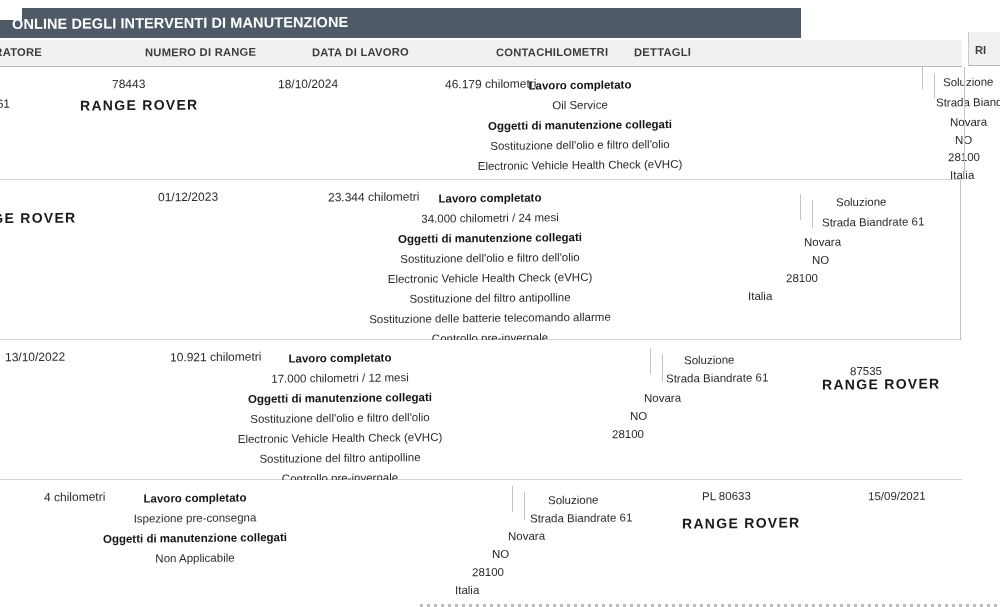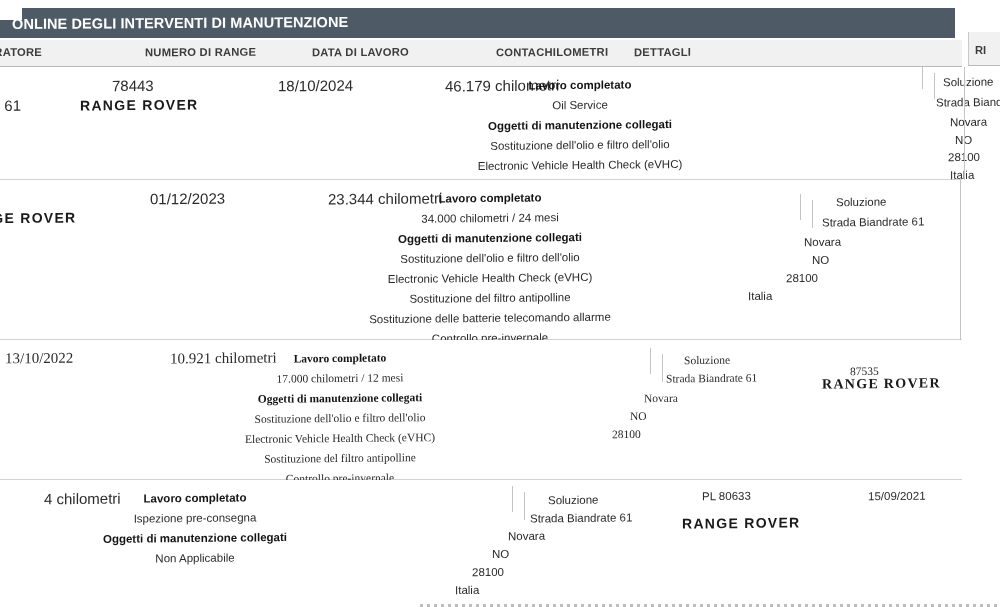--- a/index.html
+++ b/index.html
@@ -13,21 +13,21 @@
     position: relative;
     width: 1000px; height: 607px;
     background: #ffffff;
     overflow: hidden;
   }
 
   
   .titlebar {
     position: absolute;
     left: 0; top: 8px;
-    width: 955px; height: 30px;
+    width: 801px; height: 30px;
     background: #4e5a66;
     display: flex;
     align-items: center;
   }
   .titlebar-notch {
     position: absolute;
     left: 0; top: 0;
     width: 22px; height: 12px;
     background: #ffffff;
   }
@@ -86,26 +86,26 @@
   
   .row {
     position: absolute;
     left: 0;
     width: 962px;
     background: #ffffff;
     border-bottom: 1px solid #d2d2d2;
   }
   #row-0 { top: 67px;  height: 113px; }
   #row-1 { top: 180px; height: 160px; }
-  #row-2 { top: 340px; height: 140px; font-family: Liberation Serif, serif; }
+  #row-2 { top: 340px; height: 140px; }
   #row-3 { top: 480px; height: 127px; border-bottom: none; }
 
   .cell {
     position: absolute;
-    font-size: 15px;
+    font-size: 12px;
     color: #2b2b2b;
     white-space: nowrap;
     transform: skewY(-0.55deg);
   }
   .c-left2  { left: -34px;  top: 30px; }
   .c-model  { left: 80px;   top: 30px; font-size: 14px; font-weight: 700; letter-spacing: 1.3px; color: #1a1a1a; }
   .c-job    { left: 112px;  top: 10px; }
   .c-date   { left: 278px;  top: 10px; }
   .c-km     { left: 445px;  top: 10px; }
 
@@ -222,21 +222,21 @@
       <div>Italia</div>
     </div>
     <div class="stair" style="left:922px; top:0;   height:22px;"></div>
     <div class="stair" style="left:934px; top:6px; height:26px;"></div>
     <div class="stair" style="left:964px; top:0;   height:113px;"></div>
   </div>
 
   <div class="row" id="row-1">
 
     <div class="cell c-model" style="left:-42px;">RANGE ROVER</div>
-    <div class="cell c-date" style="left:150px;">01/12/2023</div>
+    <div class="cell c-date" style="left:158px;">01/12/2023</div>
     <div class="cell c-km" style="left:328px;">23.344 chilometri</div>
     <div class="details" style="left:340px;">
       <div class="d-bold">Lavoro completato</div>
       <div>34.000 chilometri / 24 mesi</div>
       <div class="d-bold">Oggetti di manutenzione collegati</div>
       <div>Sostituzione dell'olio e filtro dell'olio</div>
       <div>Electronic Vehicle Health Check (eVHC)</div>
       <div>Sostituzione del filtro antipolline</div>
       <div>Sostituzione delle batterie telecomando allarme</div>
       <div>Controllo pre-invernale</div>

